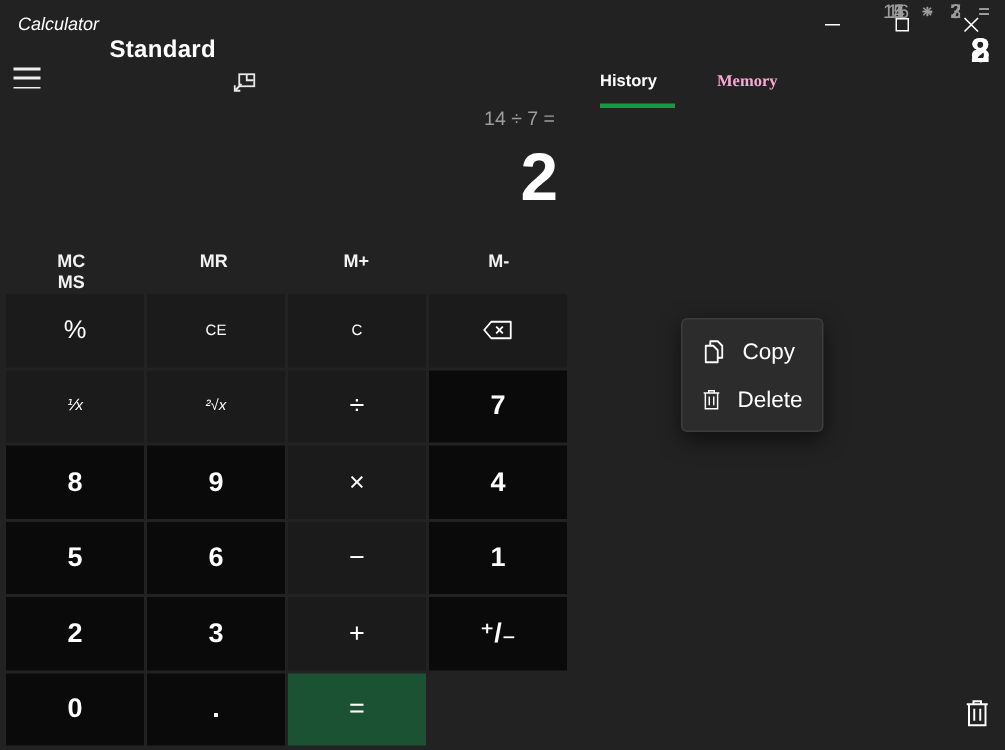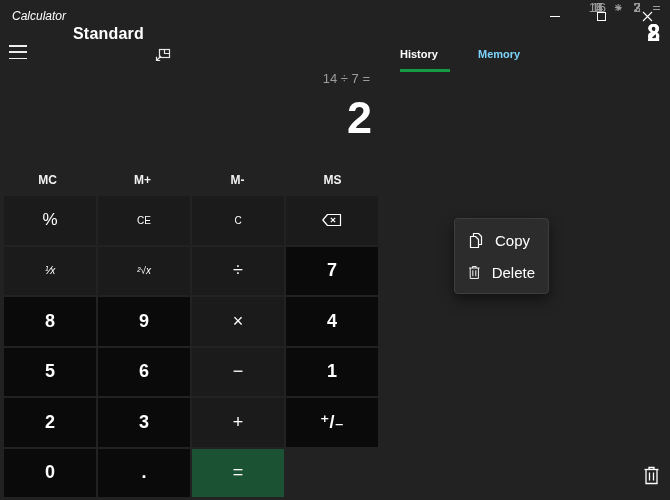--- a/index.html
+++ b/index.html
@@ -45,38 +45,38 @@
   .k-fn  { background:#1b1b1b; }
   .k-num { background:#0a0a0a; font-size:18px; font-weight:600; }
   .k-op  { background:#1b1b1b; font-size:18px; font-weight:400; }
   .k-eq  { background:#1b5233; font-size:18px; }
   .k-it  { font-style:italic; }
   .k-pct { font-size:17px; }
 
   
   .tab { position:absolute; top:48px; font-size:11px; font-weight:600; }
   .tab-history { left:400px; color:#ffffff; }
-  .tab-memory  { left:478px; color:#7dd3fc; }
+  .tab-memory  { left:478px; color:#f9a8d4;font-family:Liberation Serif, serif; }
   .tab-underline { position:absolute; left:400px; top:69px; width:50px; height:3px; background:#169b45; }
 
   .h-item { position:absolute; right:10px; text-align:right; }
   .h-item:nth-of-type(1) { top:94px; }
   .h-item:nth-of-type(2) { top:183px; }
   .h-item:nth-of-type(3) { top:270px; }
   .h-item:nth-of-type(4) { top:359px; }
   .h-expr { font-size:13px; color:#9d9d9d; word-spacing:8px; }
   .h-res  { font-size:23px; font-weight:700; color:#ffffff; margin-top:5px; }
 
   .clear-history { position:absolute; right:9px; top:464px; width:20px; height:22px;
     display:flex; align-items:center; justify-content:center; }
 
   
   .context-menu { position:absolute; left:454px; top:212px; width:95px;
     background:#2c2c2c; border:1px solid #3d3d3d; border-radius:4px;
-    box-shadow:0 5px 14px rgba(0,0,0,0.55); padding:5px 0; z-index:10;margin-top:6px; }
+    box-shadow:0 5px 14px rgba(0,0,0,0.55); padding:5px 0; z-index:10; }
   .menu-item { display:flex; align-items:center; gap:11px; height:32px; padding:0 13px;
     font-size:15px; color:#ffffff; width:100%; text-align:left; }
 
   svg { display:block; }
 </style>
 </head>
 <body>
 
 <div class="titlebar">
   <span class="win-title">Calculator</span>
@@ -107,20 +107,21 @@
     <path d="M10.5 3.5 V7.5 H15" fill="none" stroke="#e8e8e8" stroke-width="1.2"></path>
     <path d="M7 10 L2.5 14.5 M2.5 10.8 V14.5 H6.2" fill="none" stroke="#e8e8e8" stroke-width="1.2"></path>
   </svg>
 </button>
 
 <div class="expression">14 ÷ 7 =</div>
 <div class="result">2</div>
 
 <div class="memory-bar">
   <button class="mem-btn">MC</button>
+  <button class="mem-btn">MR</button>
   <button class="mem-btn">M+</button>
   <button class="mem-btn">M-</button>
   <button class="mem-btn">MS</button>
 </div>
 
 <div class="keypad">
   <button class="key k-fn k-pct">%</button>
   <button class="key k-fn">CE</button>
   <button class="key k-fn">C</button>
   <button class="key k-fn">

